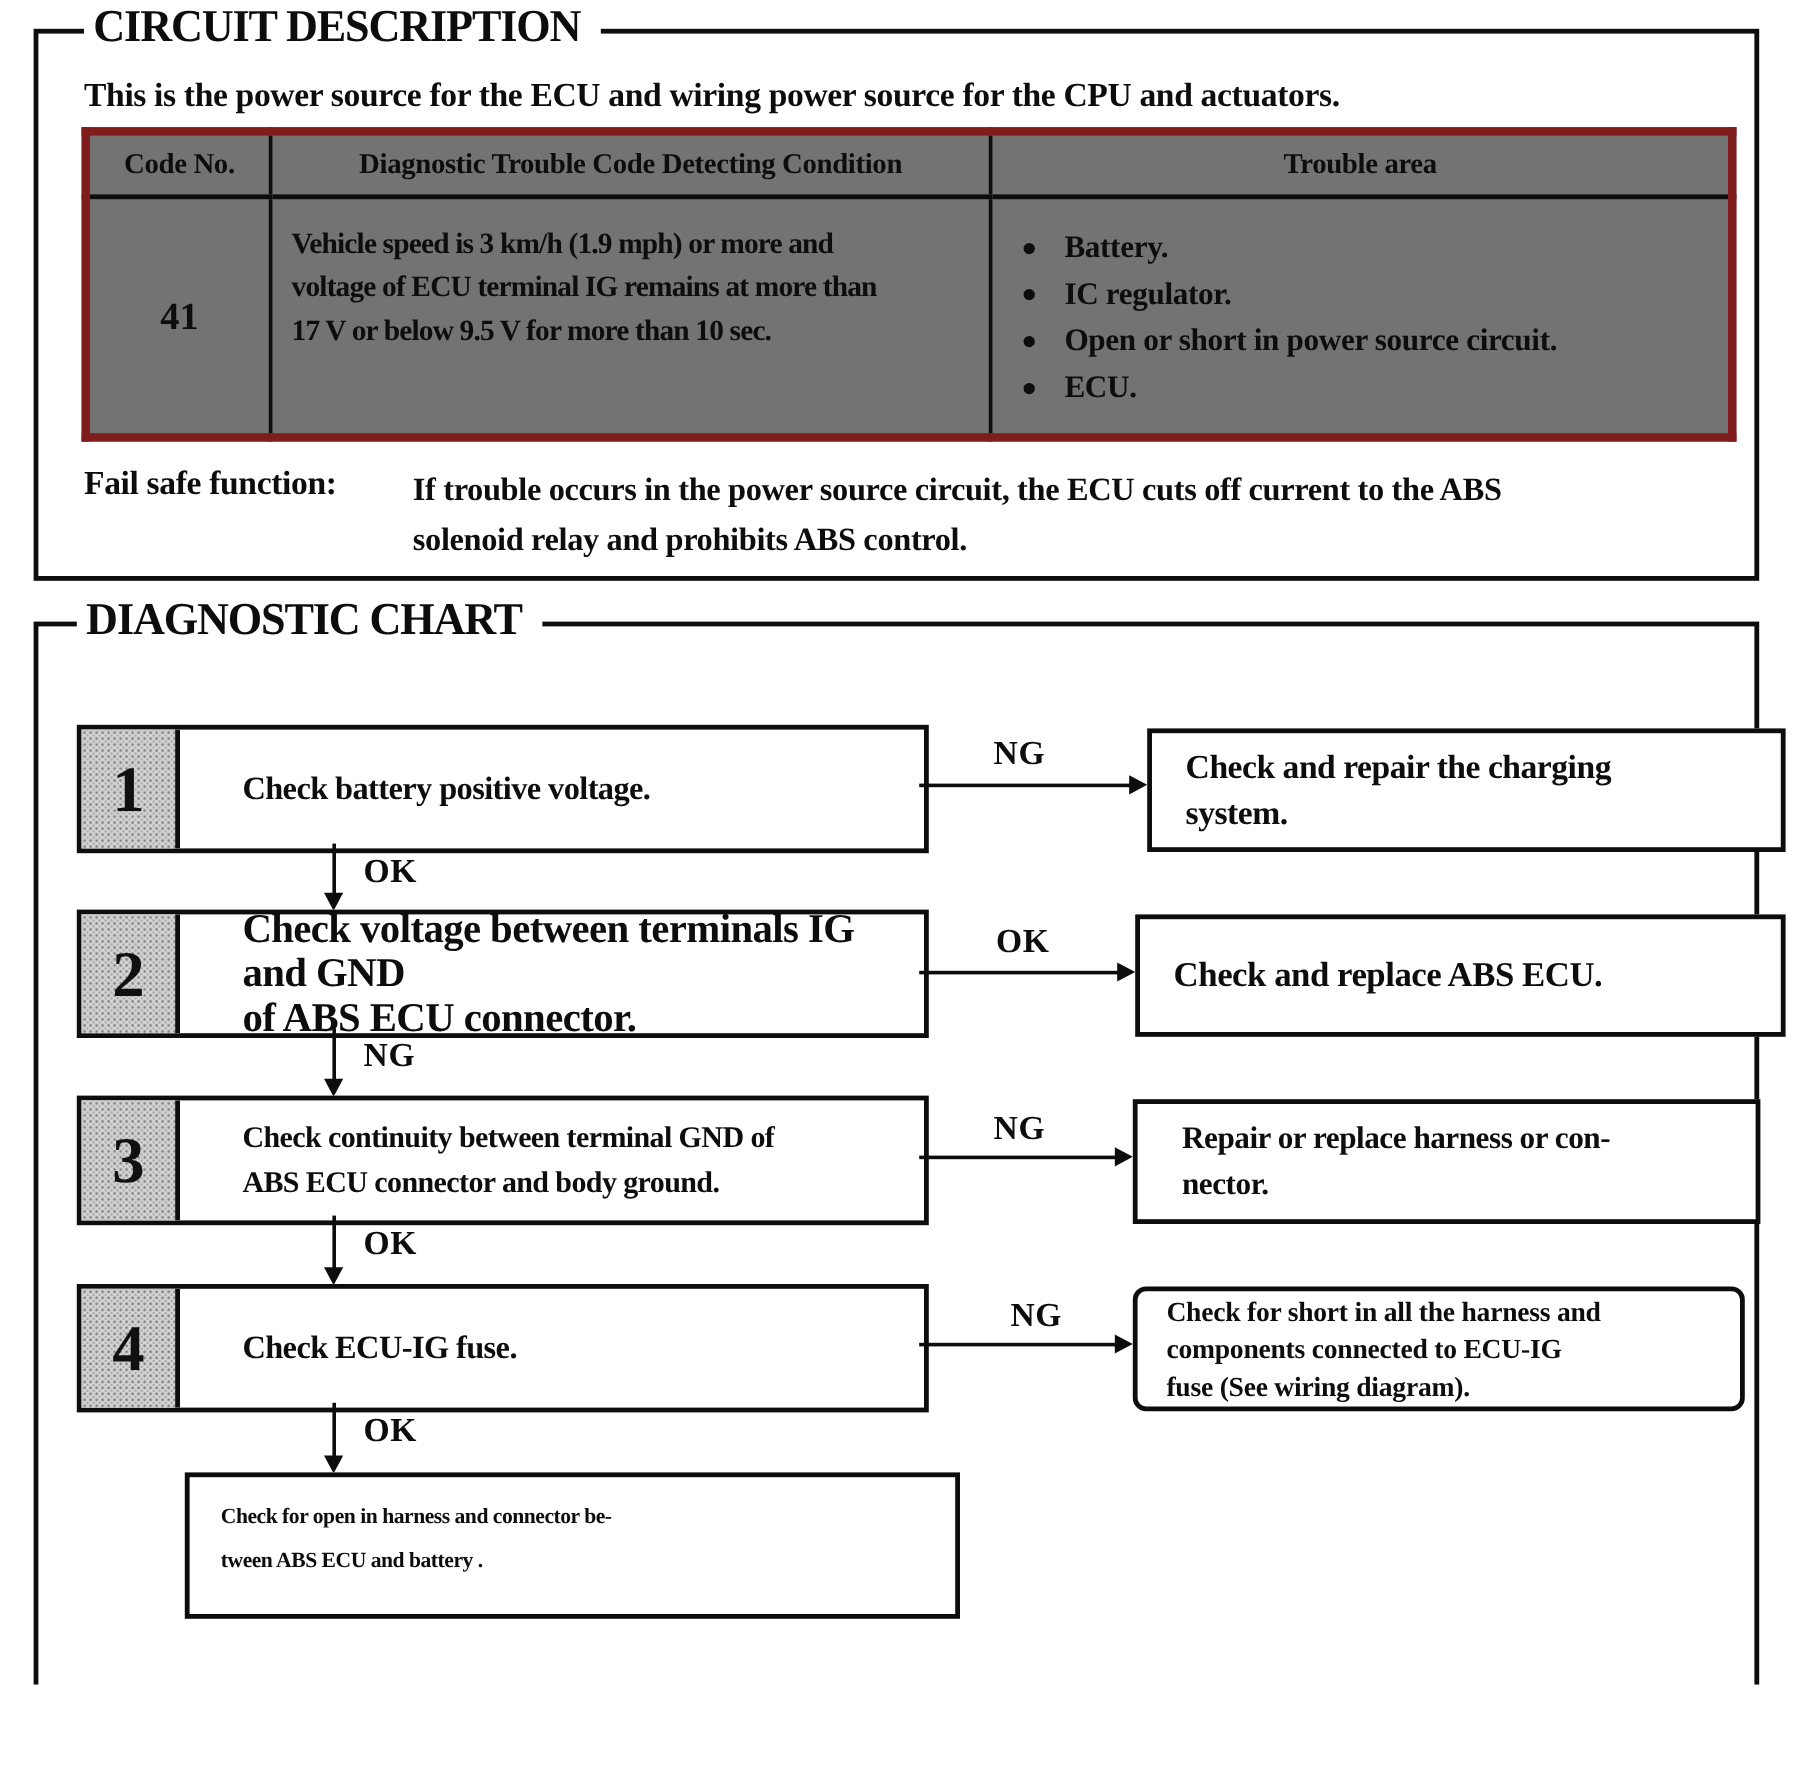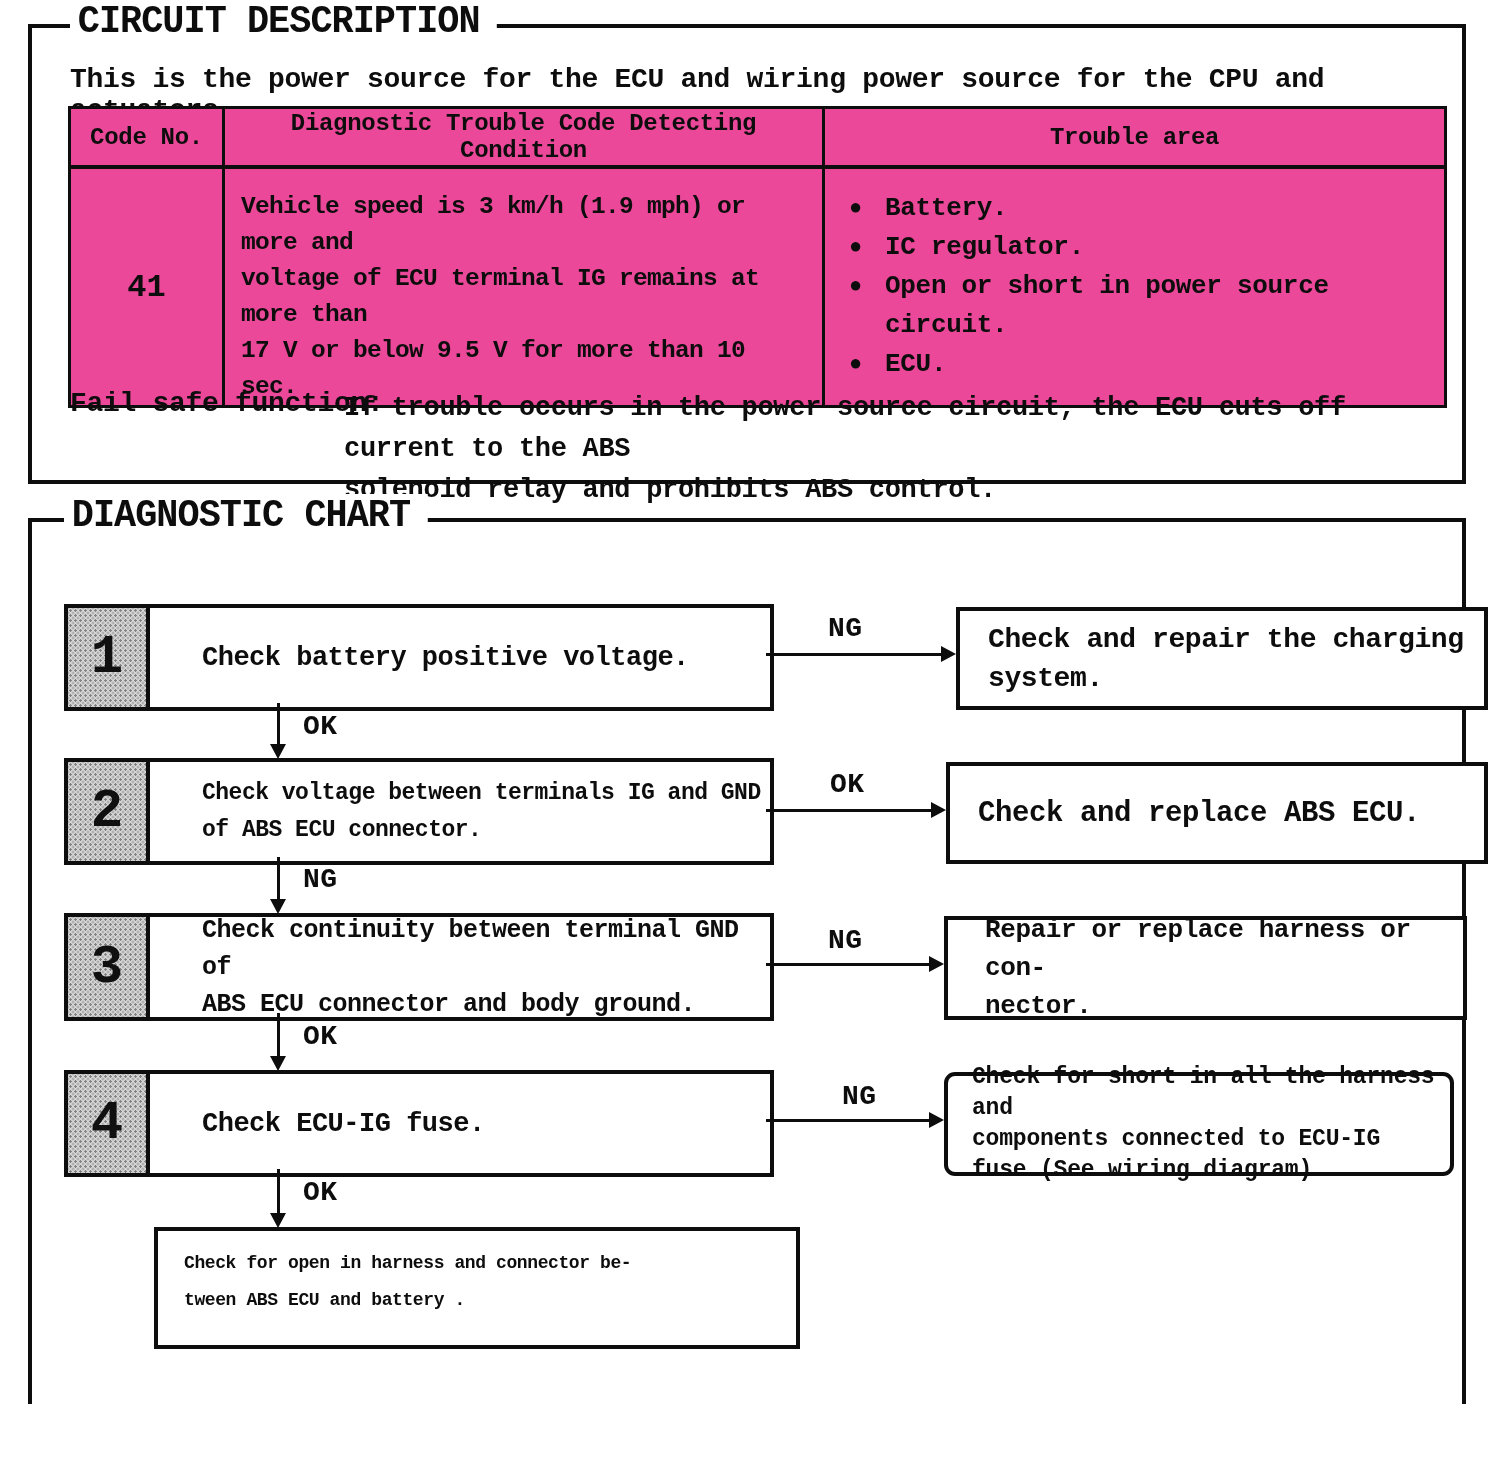--- a/index.html
+++ b/index.html
@@ -1,30 +1,30 @@
 <!DOCTYPE html>
 <html><head>
 <meta charset="utf-8">
 <style>
   html,body { margin:0; padding:0; background:#ffffff; }
   .page {
     position:relative; width:1504px; height:1404px; background:#ffffff;
-    font-family:Liberation Mono, monospace; color:#0d0d0d; overflow:hidden;
+    font-family:Liberation Serif, serif; color:#0d0d0d; overflow:hidden;
   }
   .panel { position:absolute; border:4px solid #0d0d0d; background:transparent; }
   .panel-title {
     position:absolute; z-index:3; background:#ffffff; white-space:nowrap;
     font-size:38px; font-weight:700; letter-spacing:-1px; padding:0 18px 4px 8px;
     transform:scaleX(0.97); transform-origin:left top;
   }
   .txt { position:absolute; font-weight:700; }
   .ml { white-space:pre-line; }
 
   
-  .dtc-table { position:absolute; border-collapse:collapse; table-layout:fixed; background:#ec4899; border:2px solid #7f1d1d; }
+  .dtc-table { position:absolute; border-collapse:collapse; table-layout:fixed; background:#737373; border:7px solid #7f1d1d; }
   .dtc-table th, .dtc-table td { border:3px solid #0d0d0d; }
   .dtc-table thead th { font-size:24px; font-weight:700; height:47px; text-align:center; border-bottom-width:4px; letter-spacing:-0.3px; }
   .code-cell { text-align:center; font-size:32px; font-weight:700; vertical-align:middle; }
   .cond-cell { font-size:24.5px; font-weight:700; line-height:36px; letter-spacing:-0.7px; padding:20px 8px 0 16px; vertical-align:top; }
   .trouble-cell { vertical-align:top; padding:20px 8px 0 24px; }
   .bullet-row { display:flex; font-size:26px; font-weight:700; line-height:39px; letter-spacing:-0.3px; }
   .bullet { width:36px; flex:none; font-size:22px; line-height:39px; }
 
   
   .step-box { position:absolute; border:4px solid #0d0d0d; background:#ffffff; display:flex; }
@@ -112,21 +112,21 @@
   <div class="flow-label" style="left:828px; top:613px;">NG</div>
   <div class="result-box ml" style="left:956px; top:607px; width:496px; height:95px; padding-left:28px; font-size:28px; line-height:39px;">Check and repair the charging
 system.</div>
 
   <div class="vline" style="left:277px; top:703px; height:45px;"></div>
   <div class="arrow-down" style="left:270px; top:744px;"></div>
   <div class="flow-label" style="left:303px; top:711px;">OK</div>
 
   <div class="step-box" style="left:64px; top:758px; width:702px; height:99px;">
     <div class="step-num">2</div>
-    <div class="step-text ml" style="font-size:23px; line-height:37px;">Check voltage between terminals IG and GND
+    <div class="step-text ml" style="font-size:34px; line-height:37px;">Check voltage between terminals IG and GND
 of ABS ECU connector.</div>
   </div>
   <div class="hline" style="left:766px; top:809px; width:168px;"></div>
   <div class="arrow-right" style="left:931px; top:802px;"></div>
   <div class="flow-label" style="left:830px; top:769px;">OK</div>
   <div class="result-box" style="left:946px; top:762px; width:506px; height:94px; padding-left:28px; font-size:29px;">Check and replace ABS ECU.</div>
 
   <div class="vline" style="left:277px; top:857px; height:46px;"></div>
   <div class="arrow-down" style="left:270px; top:899px;"></div>
   <div class="flow-label" style="left:303px; top:864px;">NG</div>

